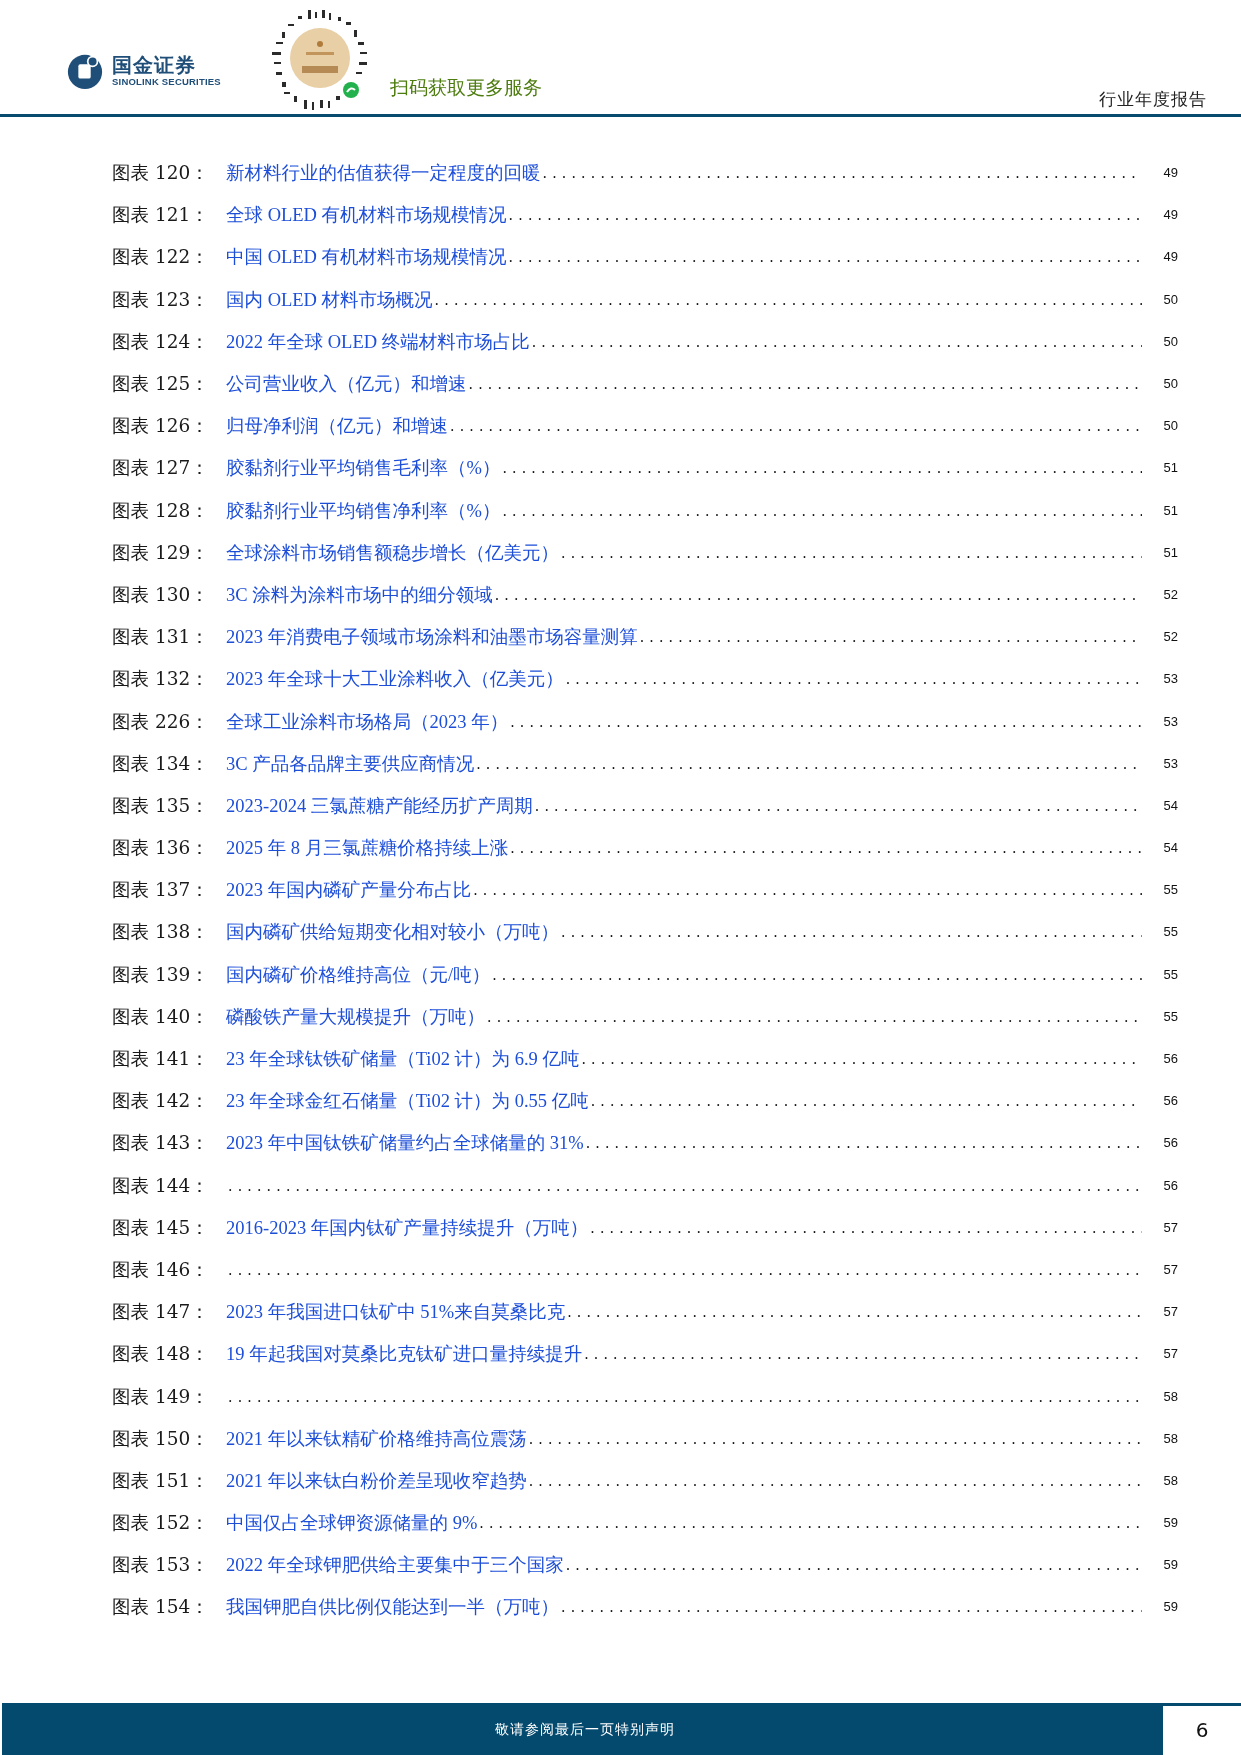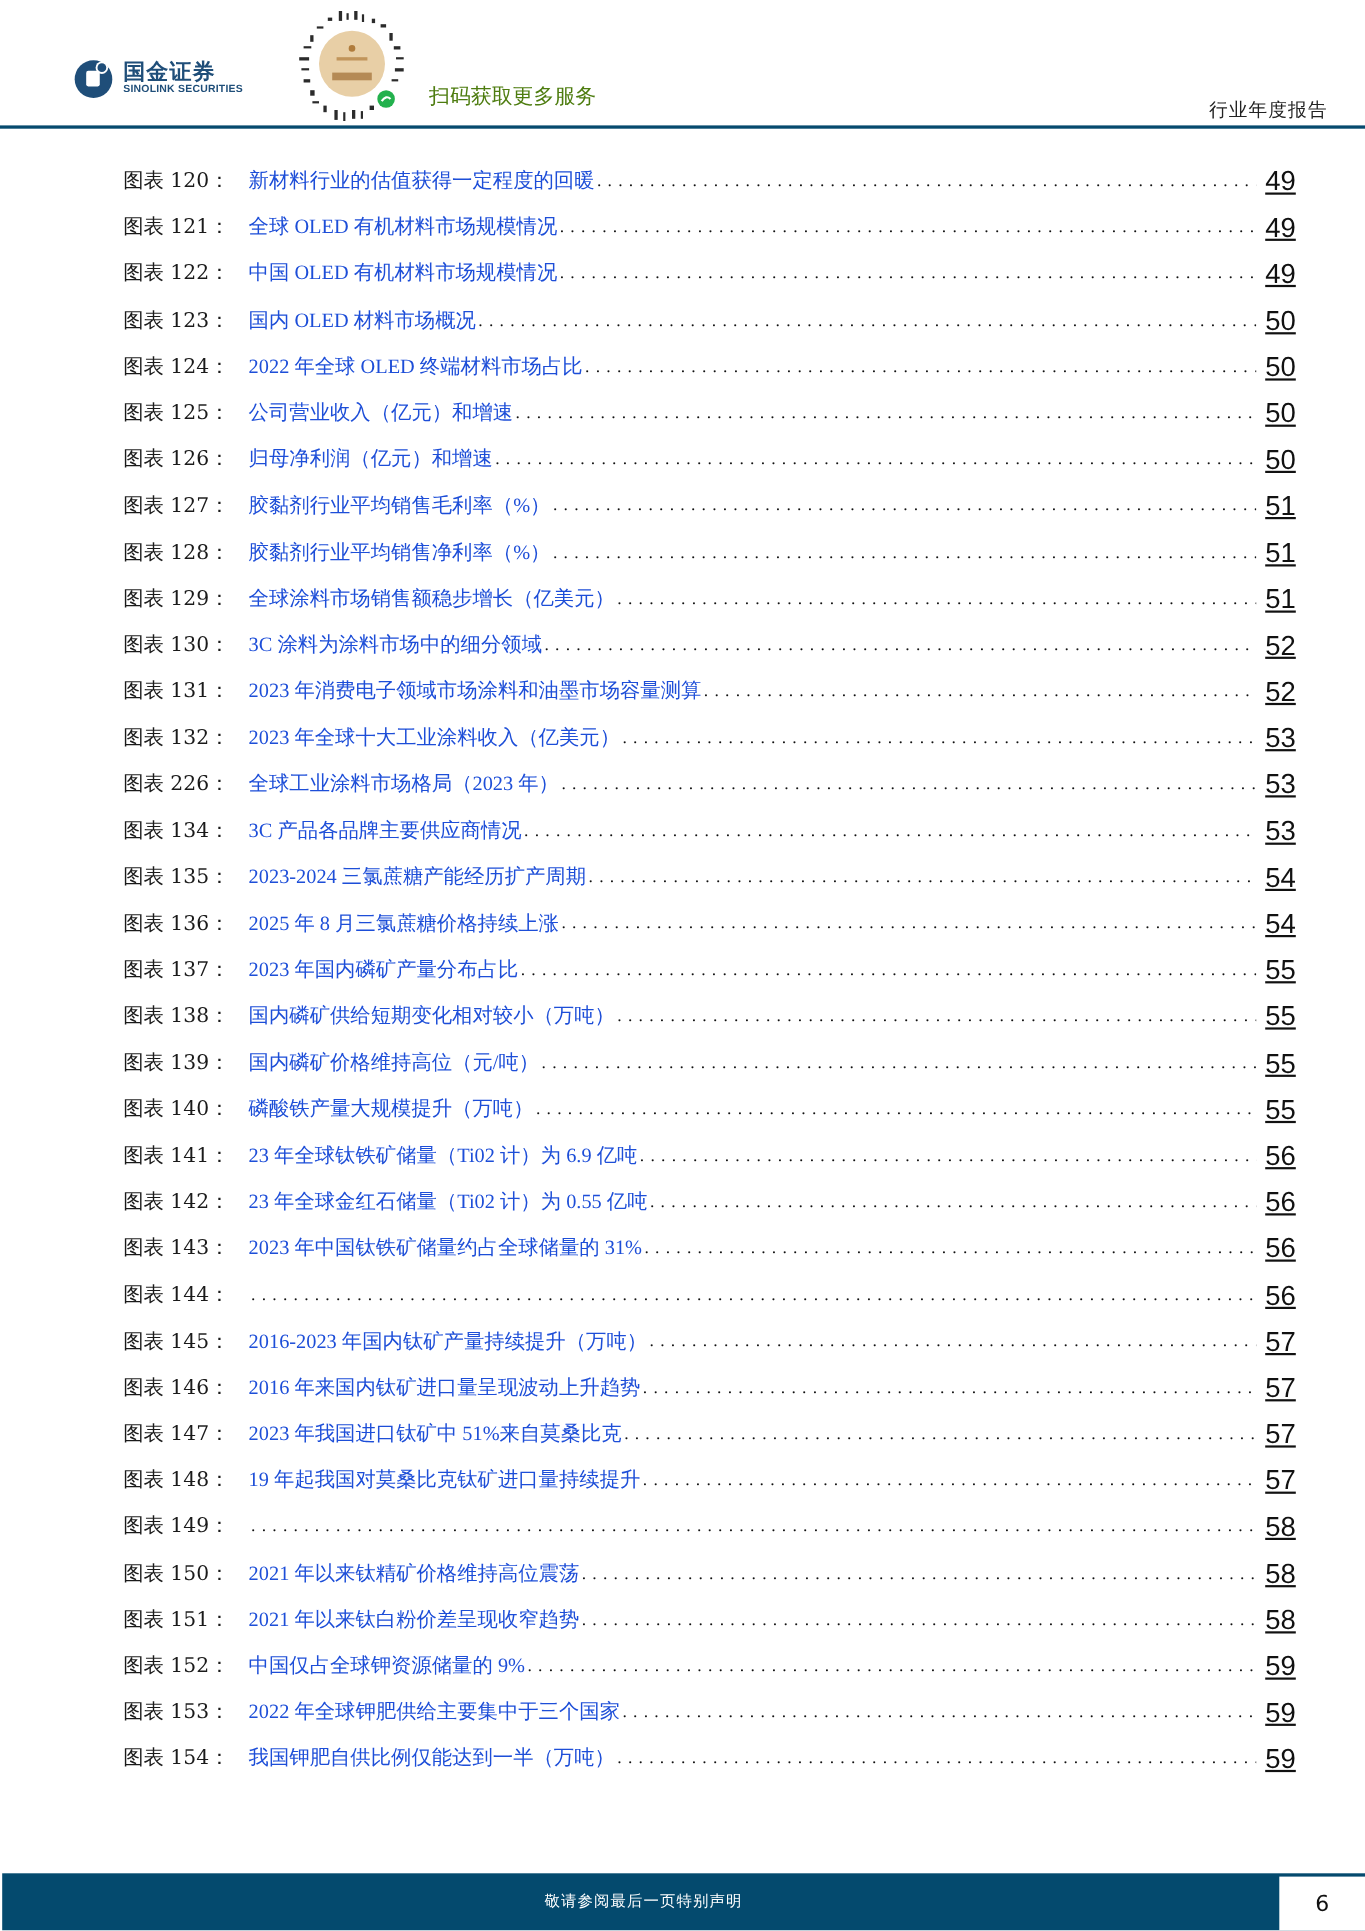--- a/index.html
+++ b/index.html
@@ -17,28 +17,28 @@
                font-size: 9.5px; color: #1f4e79; line-height: 12px; letter-spacing: 0.2px; }
 
     .qr { position: absolute; left: 268px; top: 8px; width: 104px; height: 104px; }
     .scan-text { position: absolute; left: 390px; top: 75px; font-size: 19px;
                  font-family: "DejaVu Sans", "Liberation Sans", sans-serif; color: #4d7c0f; }
     .report-type { position: absolute; right: 62px; top: 88px; font-size: 17px; letter-spacing: 1px; color: #222; }
     .header-rule { position: absolute; left: 0; top: 114px; width: 1241px; height: 3px; background: #064a6e; }
 
     
     .toc { position: absolute; left: 112px; top: 152px; width: 1066px; }
-    .toc-row { position: relative; height: 42.2px; display: flex; align-items: flex-start;
+    .toc-row { position: relative; height: 42.2px; display: flex; align-items: center;
                font-size: 18.5px; line-height: 26px; }
     .toc-label { white-space: nowrap; width: 114px; flex: none; color: #1a1a1a; }
     .toc-title { white-space: nowrap; flex: none; color: #1d4ed8; font-family: Liberation Serif, serif; }
     .toc-dots { flex: 1 1 auto; overflow: hidden; white-space: nowrap; margin: 0 6px 0 2px;
                 color: #111; letter-spacing: 5.2px; font-family: "DejaVu Serif", serif; font-size: 14px; }
     .toc-page { flex: none; width: 30px; text-align: right; font-family: "Liberation Sans", "DejaVu Sans", sans-serif;
-                font-size: 25px; color: #111; text-decoration: underline; }
+                font-size: 13px; color: #111; }
 
     
     .footer-bar { position: absolute; left: 2px; top: 1703px; width: 1239px; height: 52px; background: #044a6e; }
     .footer-text { position: absolute; left: 0; top: 1703px; width: 1170px; height: 52px; line-height: 52px;
                    text-align: center; color: #ffffff; font-size: 14px; letter-spacing: 1px; }
     .page-box { position: absolute; left: 1163px; top: 1706px; width: 78px; height: 49px; background: #ffffff; }
     .page-num { position: absolute; left: 1163px; top: 1706px; width: 78px; height: 49px; line-height: 49px;
                 text-align: center; font-family: "DejaVu Sans", "Liberation Sans", sans-serif; font-size: 20px; color: #111; }
   </style>
 </head>
@@ -253,21 +253,20 @@
       <span class="toc-page">56</span>
     </div>
     <div class="toc-row">
       <span class="toc-label">图表 145：</span>
       <span class="toc-title">2016-2023 年国内钛矿产量持续提升（万吨）</span>
       <span class="toc-dots">........................................................................................................................................................................................................</span>
       <span class="toc-page">57</span>
     </div>
     <div class="toc-row">
       <span class="toc-label">图表 146：</span>
-      <span class="toc-title">2016 年来国内钛矿进口量呈现波动上升趋势</span>
       <span class="toc-dots">........................................................................................................................................................................................................</span>
       <span class="toc-page">57</span>
     </div>
     <div class="toc-row">
       <span class="toc-label">图表 147：</span>
       <span class="toc-title">2023 年我国进口钛矿中 51%来自莫桑比克</span>
       <span class="toc-dots">........................................................................................................................................................................................................</span>
       <span class="toc-page">57</span>
     </div>
     <div class="toc-row">

